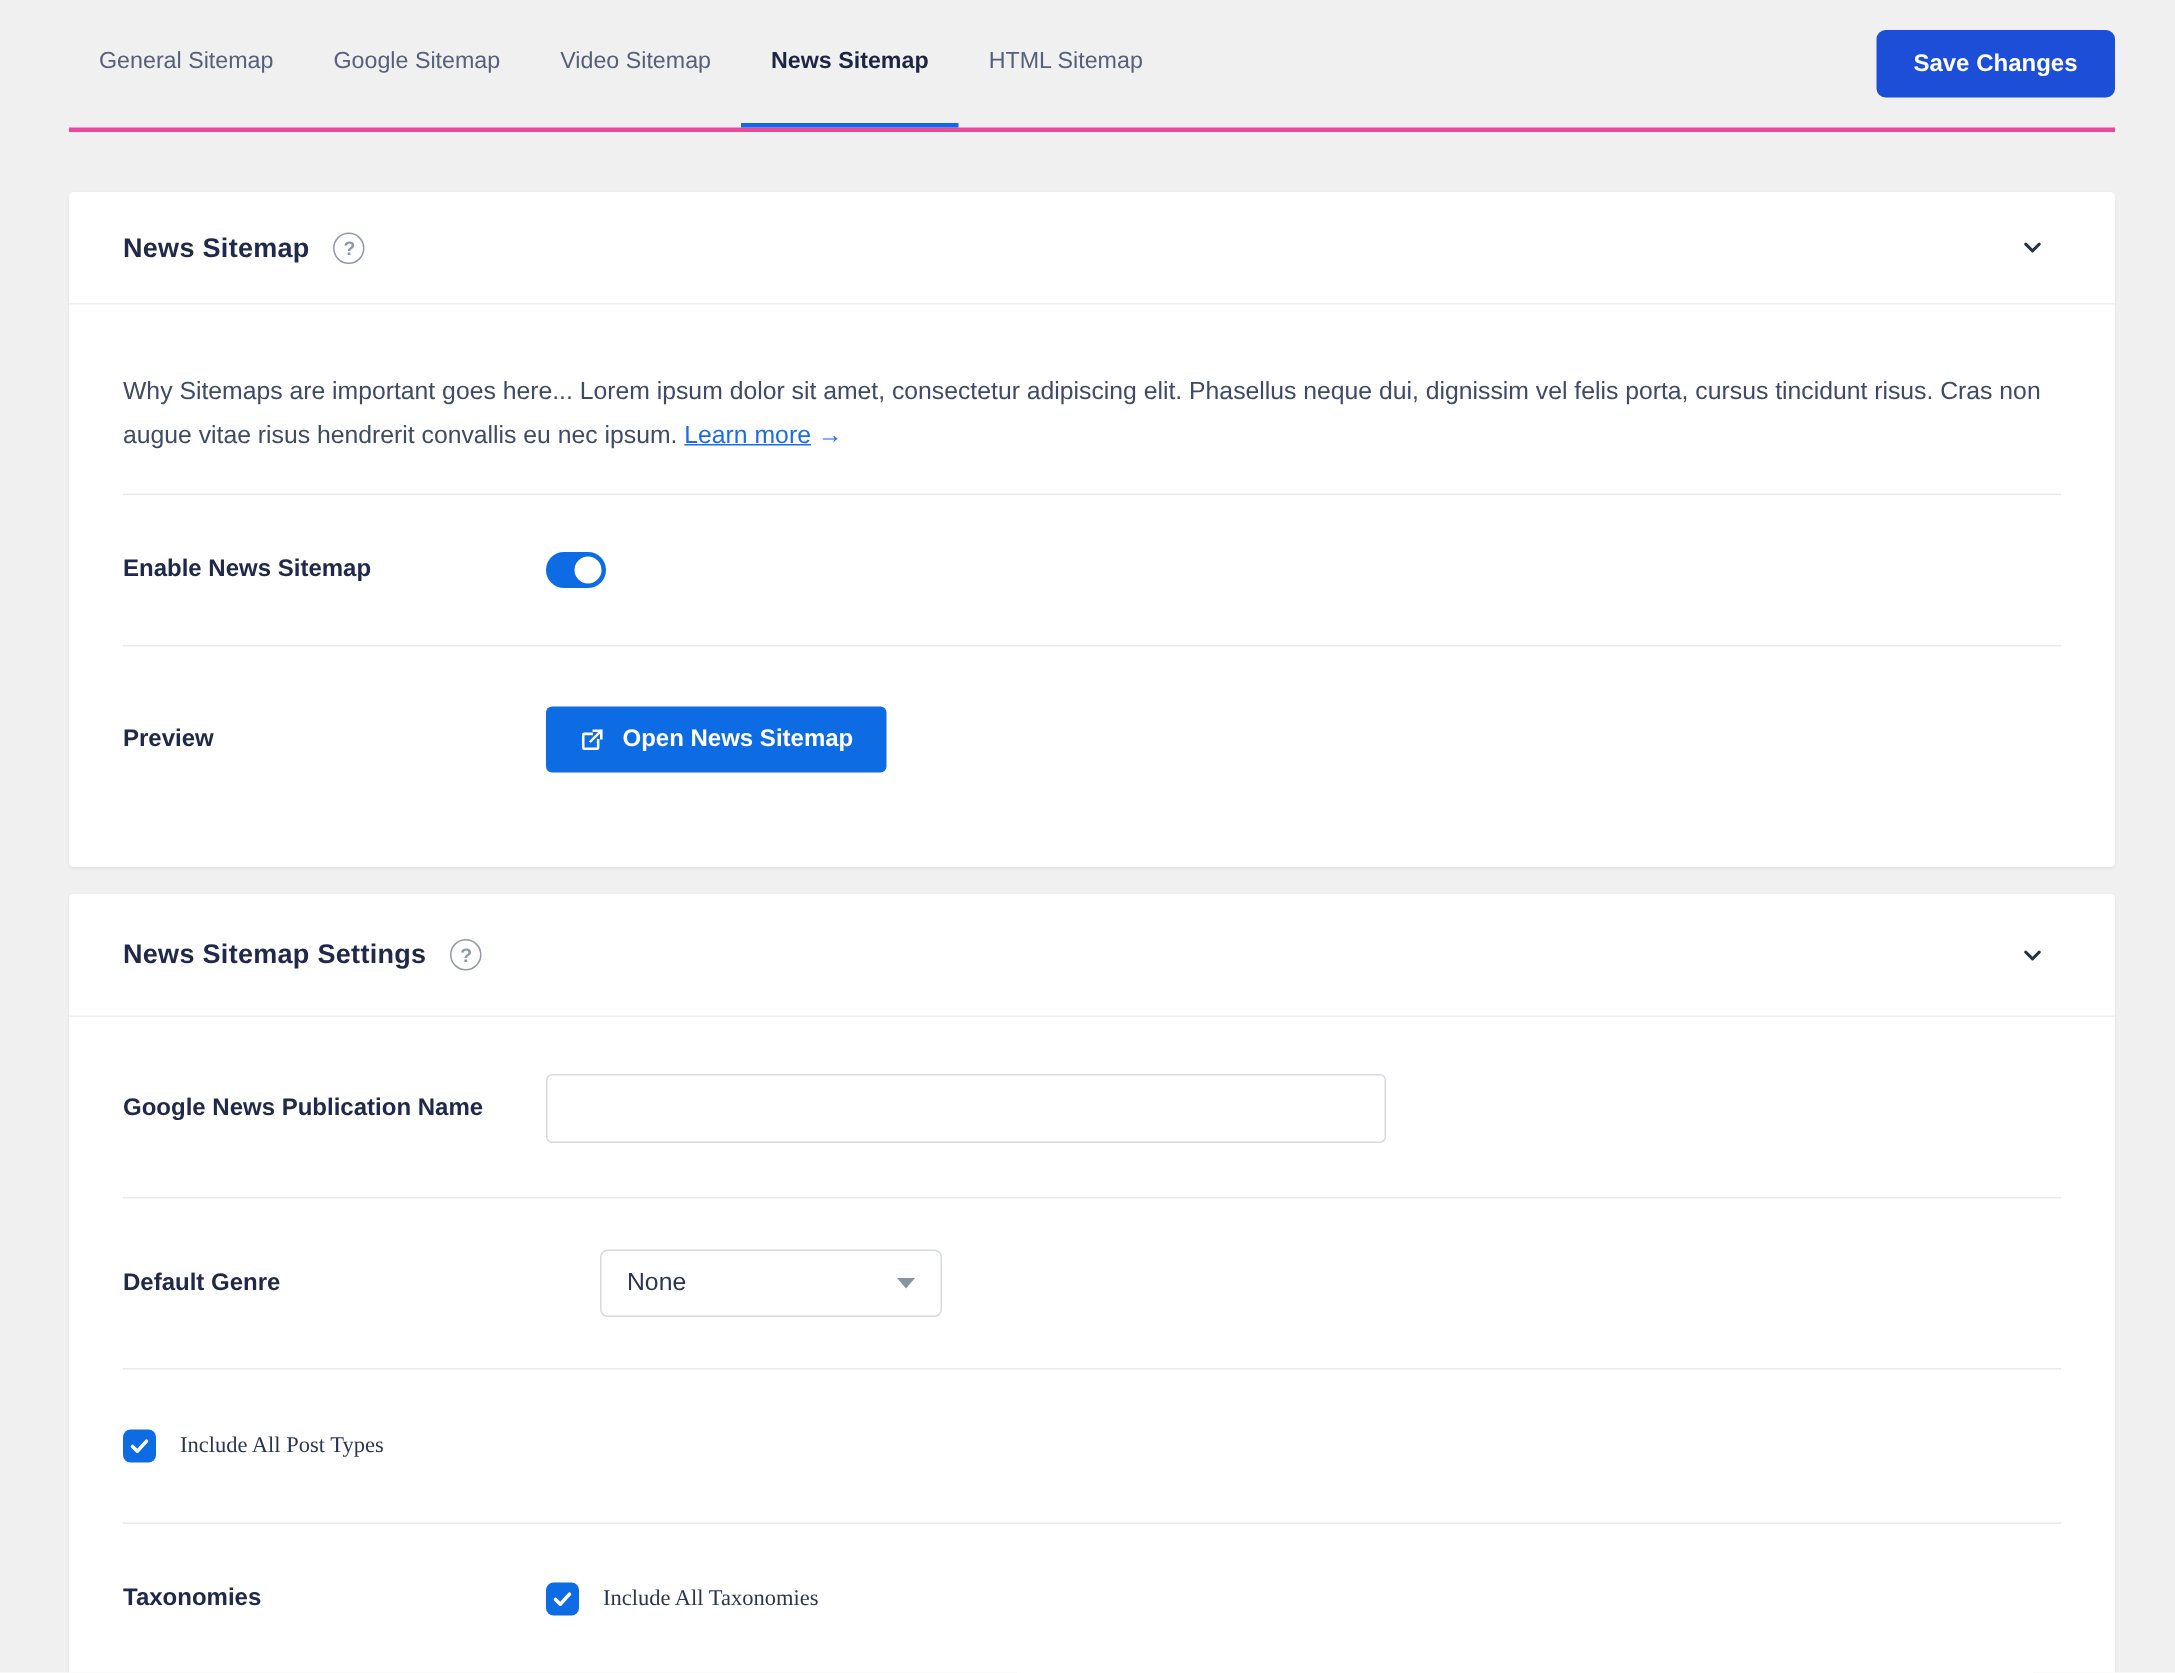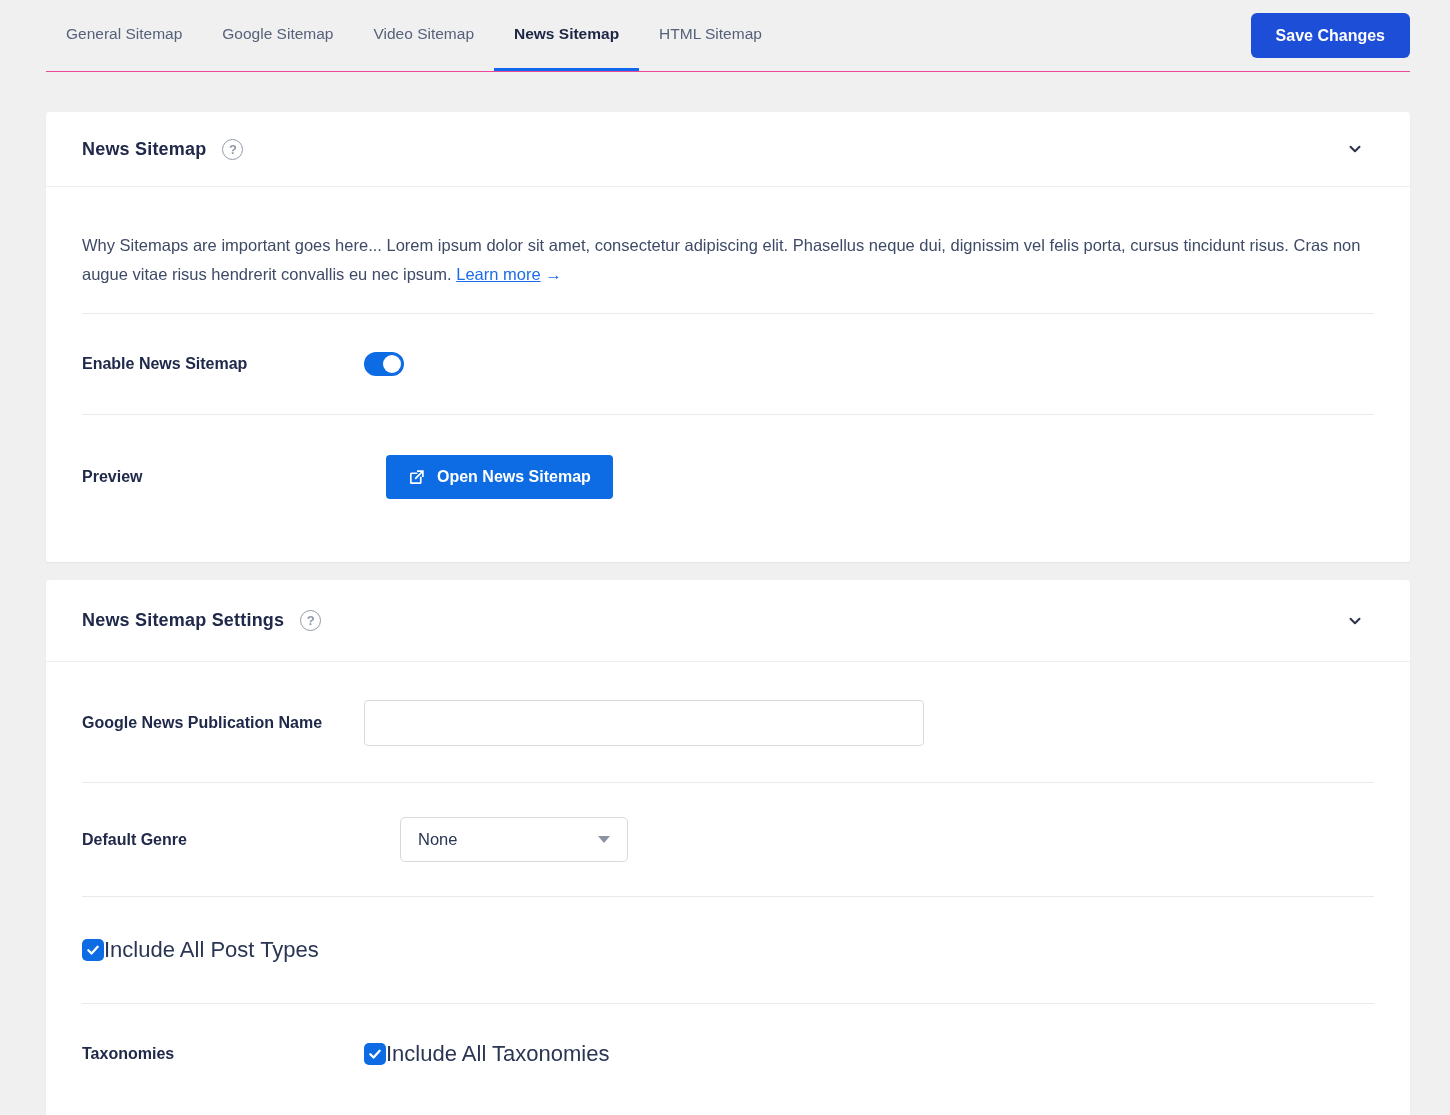--- a/index.html
+++ b/index.html
@@ -6,24 +6,24 @@
   html, body { width: 1450px; height: 1115px; overflow: hidden; }
   body {
     background: #f0f0f1;
     font-family: "Liberation Sans", sans-serif;
     color: #3e4a66;
   }
   .container { margin-left: 46px; width: 1364px; }
 
   
   .topbar {
-    height: 72px;
+    height: 88px;
     display: flex;
     align-items: center;
-    border-bottom: 1px solid #ec4899;
+    border-bottom: 3px solid #ec4899;
   }
   .tabs { display: flex; height: 100%; }
   .tab {
     display: flex; align-items: center;
     height: 100%;
     padding: 0 20px;
     font-size: 15.5px;
     color: #566179;
     cursor: pointer;
     border-bottom: 3px solid transparent;
@@ -96,21 +96,21 @@
     line-height: 28px;
     padding-right: 24px;
   }
 
   
   .desc-row { padding: 44px 0 24px; display: block; }
   .desc-text { font-size: 16.5px; line-height: 29px; color: #3e4a66; max-width: 1292px; }
   .learn-more { color: #1b6ce8; text-decoration: underline; cursor: pointer; }
   .learn-arrow { color: #1b6ce8; text-decoration: none; }
   .enable-row { padding: 36px 0; }
-  .preview-row { padding: 40px 0 63px; gap: 22px; }
+  .preview-row { padding: 40px 0 63px; }
 
   
   .toggle {
     width: 40px; height: 24px;
     background: #0d6ce4;
     border-radius: 12px;
     position: relative;
     cursor: pointer;
   }
   .toggle .knob {
@@ -177,22 +177,24 @@
   }
   .checkbox {
     width: 22px; height: 22px;
     background: #0d6ce4;
     border-radius: 5px;
     display: flex; align-items: center; justify-content: center;
     cursor: pointer;
     flex-shrink: 0;
   }
   .check-label {
-    font-size: 22px;
+    margin-left: 16px;
+    font-size: 15px;
     color: #2a3553;
+    font-family: Liberation Serif, serif;
   }
   .control-area { display: flex; align-items: center; }
 </style>
 </head>
 <body>
 
 <div class="container">
 
   <div class="topbar">
     <div class="tabs">

